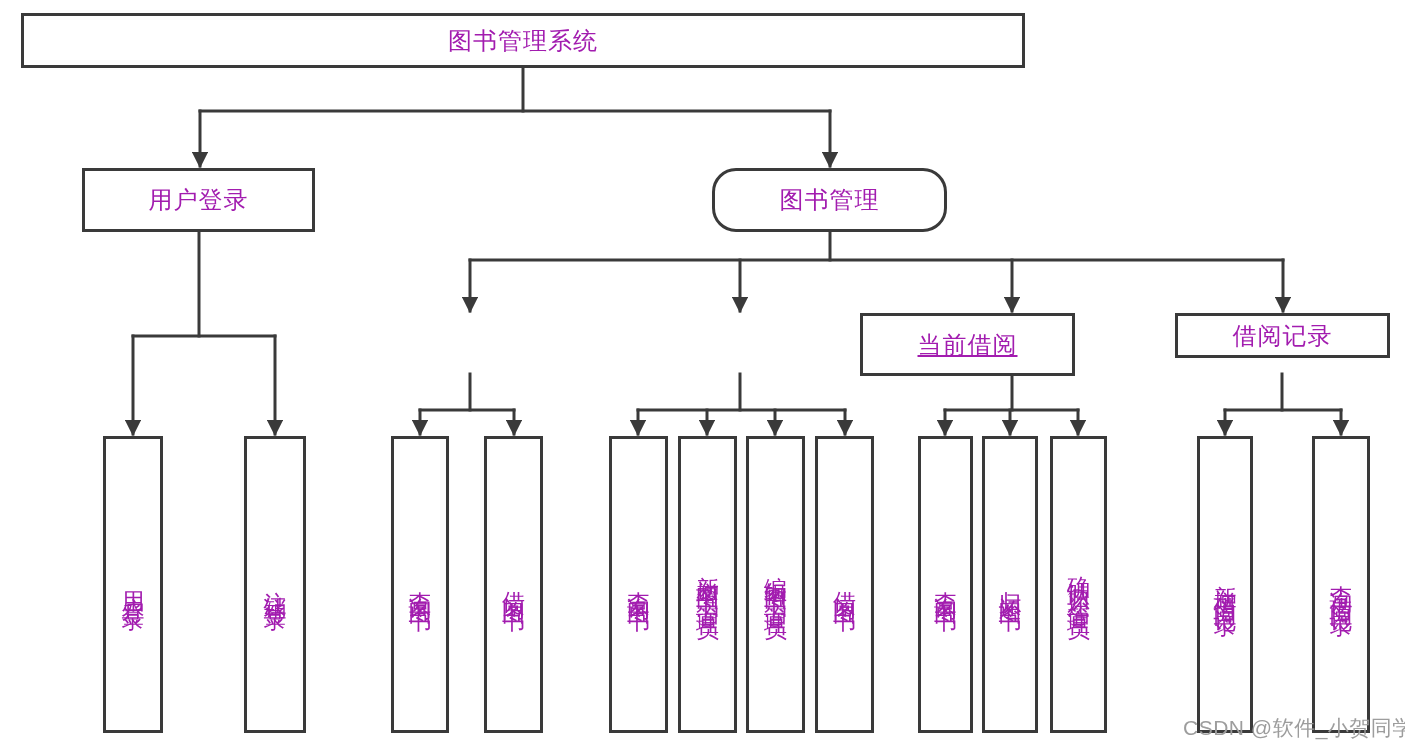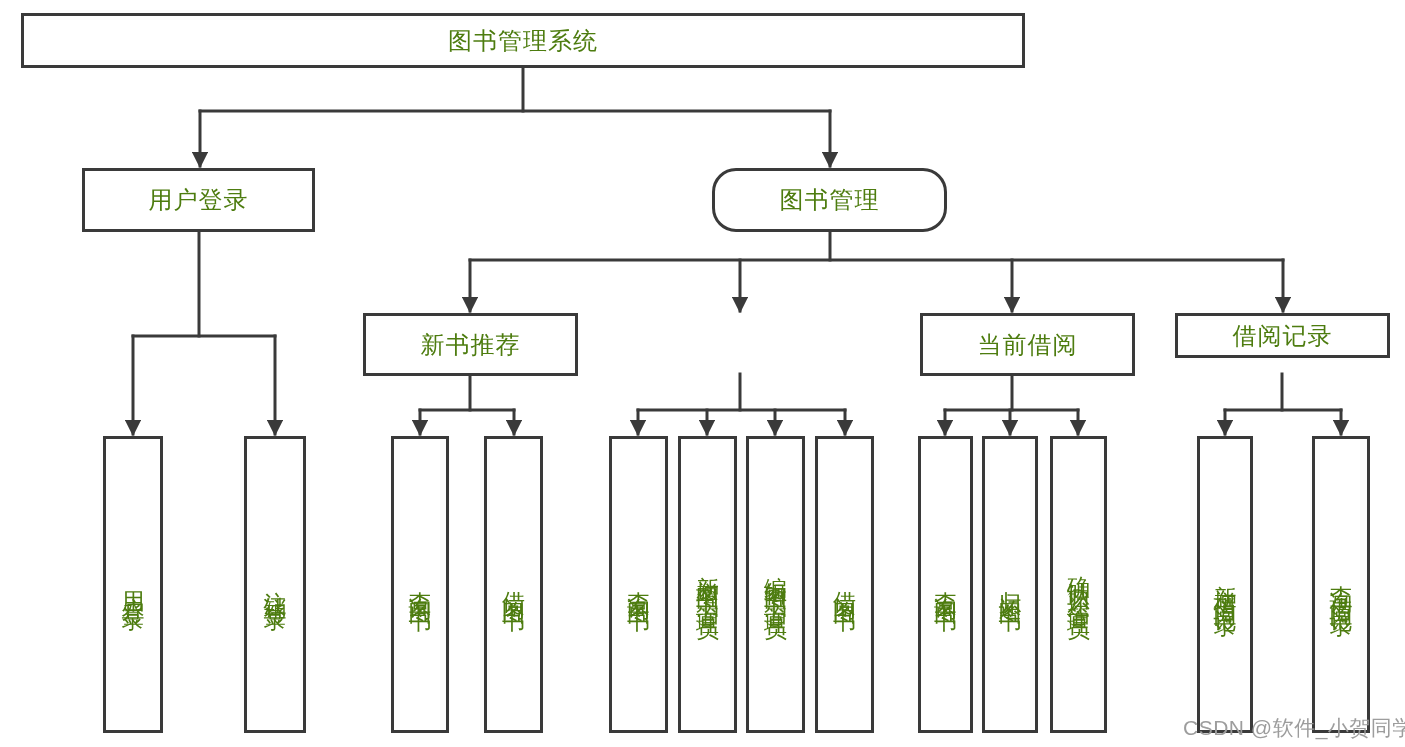--- a/index.html
+++ b/index.html
@@ -9,21 +9,21 @@
     background:#ffffff;
     font-family:"Liberation Sans","DejaVu Sans",sans-serif;
     overflow:hidden;
   }
   .connectors{position:absolute;left:0;top:0;width:1405px;height:747px;}
   .box{
     position:absolute;
     box-sizing:border-box;
     border:3px solid #3a3a3a;
     background:#ffffff;
-    color:#4d7c0f;
+    color:#a21caf;
     display:flex;
     align-items:center;
     justify-content:center;
     text-align:center;
   }
   .h{font-size:24px;letter-spacing:1px;white-space:nowrap;}
   .v{
     writing-mode:vertical-rl;
     text-orientation:mixed;
     font-size:23px;
@@ -92,22 +92,21 @@
       <path d="M1225,410 V434" marker-end="url(#arw)"></path>
       <path d="M1341,410 V434" marker-end="url(#arw)"></path>
     </g>
   </svg>
 
   <div class="box h" style="left:21px;top:13px;width:1004px;height:55px;">图书管理系统</div>
 
   <div class="box h" style="left:82px;top:168px;width:233px;height:64px;">用户登录</div>
   <div class="box h" style="left:712px;top:168px;width:235px;height:64px;border-radius:24px;">图书管理</div>
 
-  <div class="box h" style="left:363px;top:313px;width:215px;height:63px;">新书推荐</div>
-  <div class="box h" style="left:920px;top:313px;width:215px;height:63px;">当前借阅</div>
+  <div class="box h" style="left:860px;top:313px;width:215px;height:63px;text-decoration:underline;">当前借阅</div>
   <div class="box h" style="left:1175px;top:313px;width:215px;height:45px;">借阅记录</div>
 
   <div class="box v" style="left:103px;top:436px;width:60px;height:297px;">用户登录</div>
   <div class="box v" style="left:244px;top:436px;width:62px;height:297px;">注销登录</div>
 
   <div class="box v" style="left:391px;top:436px;width:58px;height:297px;">查询图书</div>
   <div class="box v" style="left:484px;top:436px;width:59px;height:297px;">借阅图书</div>
 
   <div class="box v" style="left:609px;top:436px;width:59px;height:297px;">查询图书</div>
   <div class="box v" style="left:678px;top:436px;width:59px;height:297px;">新增图书（管理员）</div>

